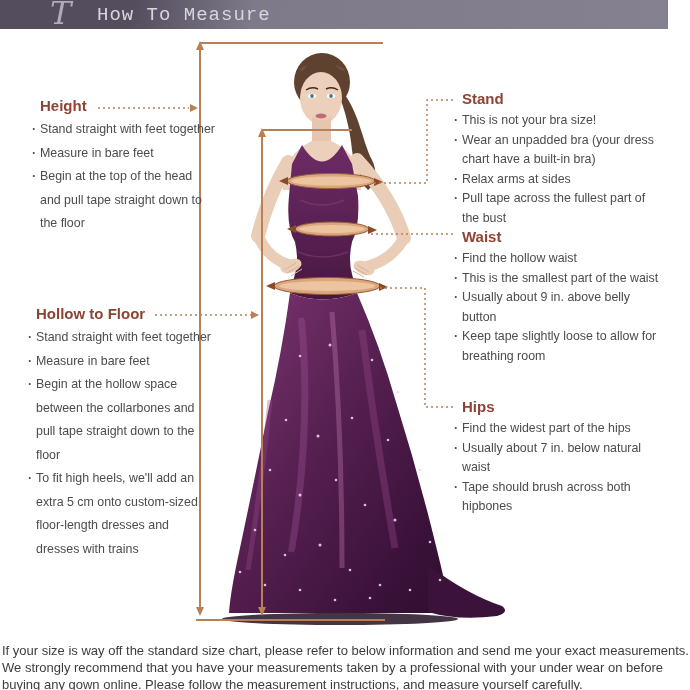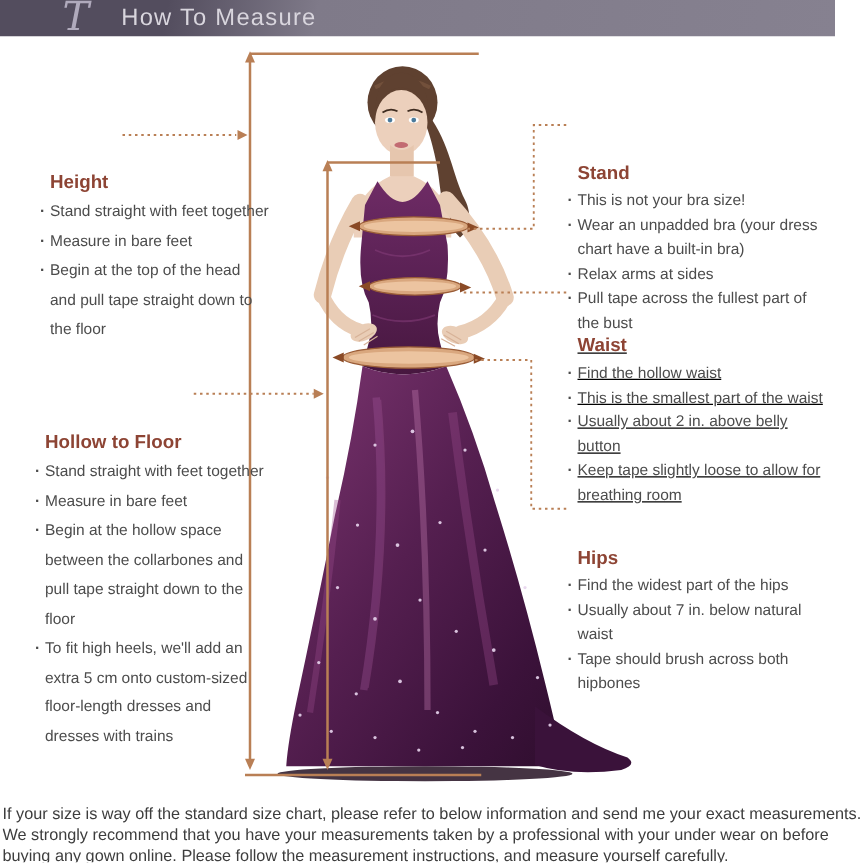--- a/index.html
+++ b/index.html
@@ -3,33 +3,33 @@
 <meta charset="utf-8">
 <style>
   html,body{margin:0;padding:0;background:#fff;}
   #page{position:relative;width:690px;height:690px;background:#fff;overflow:hidden;
         font-family:"Liberation Sans",sans-serif;}
   
   #header{position:absolute;left:0;top:0;width:668px;height:29px;
           background:linear-gradient(100deg,#534d5e 0%,#534d5e 20%,#7f7a89 38%,#868190 100%);}
   #flourish{position:absolute;left:50px;top:-6px;font-family:"DejaVu Serif",serif;
             font-style:italic;font-size:32px;color:#b0aabc;}
-  #title{position:absolute;left:97px;top:4px;font-family:Liberation Sans, sans-serif;
+  #title{position:absolute;left:97px;top:4px;font-family:Liberation Mono, monospace;
          font-size:19px;letter-spacing:1px;color:#d8d5dd;}
   
-  .sec{position:absolute;margin-top:40px;}
+  .sec{position:absolute;}
   .sec .title{font-size:15px;font-weight:bold;color:#8d4434;margin-bottom:4px;}
   .sec .bullet{position:relative;color:#4c4c4c;font-size:12.4px;}
   .left .bullet{line-height:23.5px;}
   .right .bullet{line-height:19.5px;}
   .sec .bullet::before{content:"·";position:absolute;left:-8px;font-weight:bold;color:#4c4c4c;}
   #sec-height{left:40px;top:97px;width:176px;}
   #sec-hollow{left:36px;top:305px;width:178px;}
   #sec-bust{left:462px;top:90px;width:194px;}
-  #sec-waist{left:462px;top:228px;width:200px;text-decoration:underline;}
+  #sec-waist{left:462px;top:228px;width:200px;}
   #sec-hips{left:462px;top:398px;width:194px;}
   
   #figure{position:absolute;left:0;top:0;width:690px;height:690px;}
   
   #footer{position:absolute;left:2px;top:642px;width:690px;color:#3d3d3d;
           font-size:13px;line-height:17px;}
   #footer div{white-space:nowrap;overflow:hidden;}
 </style>
 </head>
 <body>
@@ -207,21 +207,21 @@
     <div class="bullet">This is not your bra size!</div>
     <div class="bullet">Wear an unpadded bra (your dress chart have a built-in bra)</div>
     <div class="bullet">Relax arms at sides</div>
     <div class="bullet">Pull tape across the fullest part of the bust</div>
   </div>
 
   <div class="sec right" id="sec-waist">
     <div class="title">Waist</div>
     <div class="bullet">Find the hollow waist</div>
     <div class="bullet">This is the smallest part of the waist</div>
-    <div class="bullet">Usually about 2 in. above belly button</div>
+    <div class="bullet">Usually about 9 in. above belly button</div>
     <div class="bullet">Keep tape slightly loose to allow for breathing room</div>
   </div>
 
   <div class="sec right" id="sec-hips">
     <div class="title">Hips</div>
     <div class="bullet">Find the widest part of the hips</div>
     <div class="bullet">Usually about 7 in. below natural waist</div>
     <div class="bullet">Tape should brush across both hipbones</div>
   </div>
 

